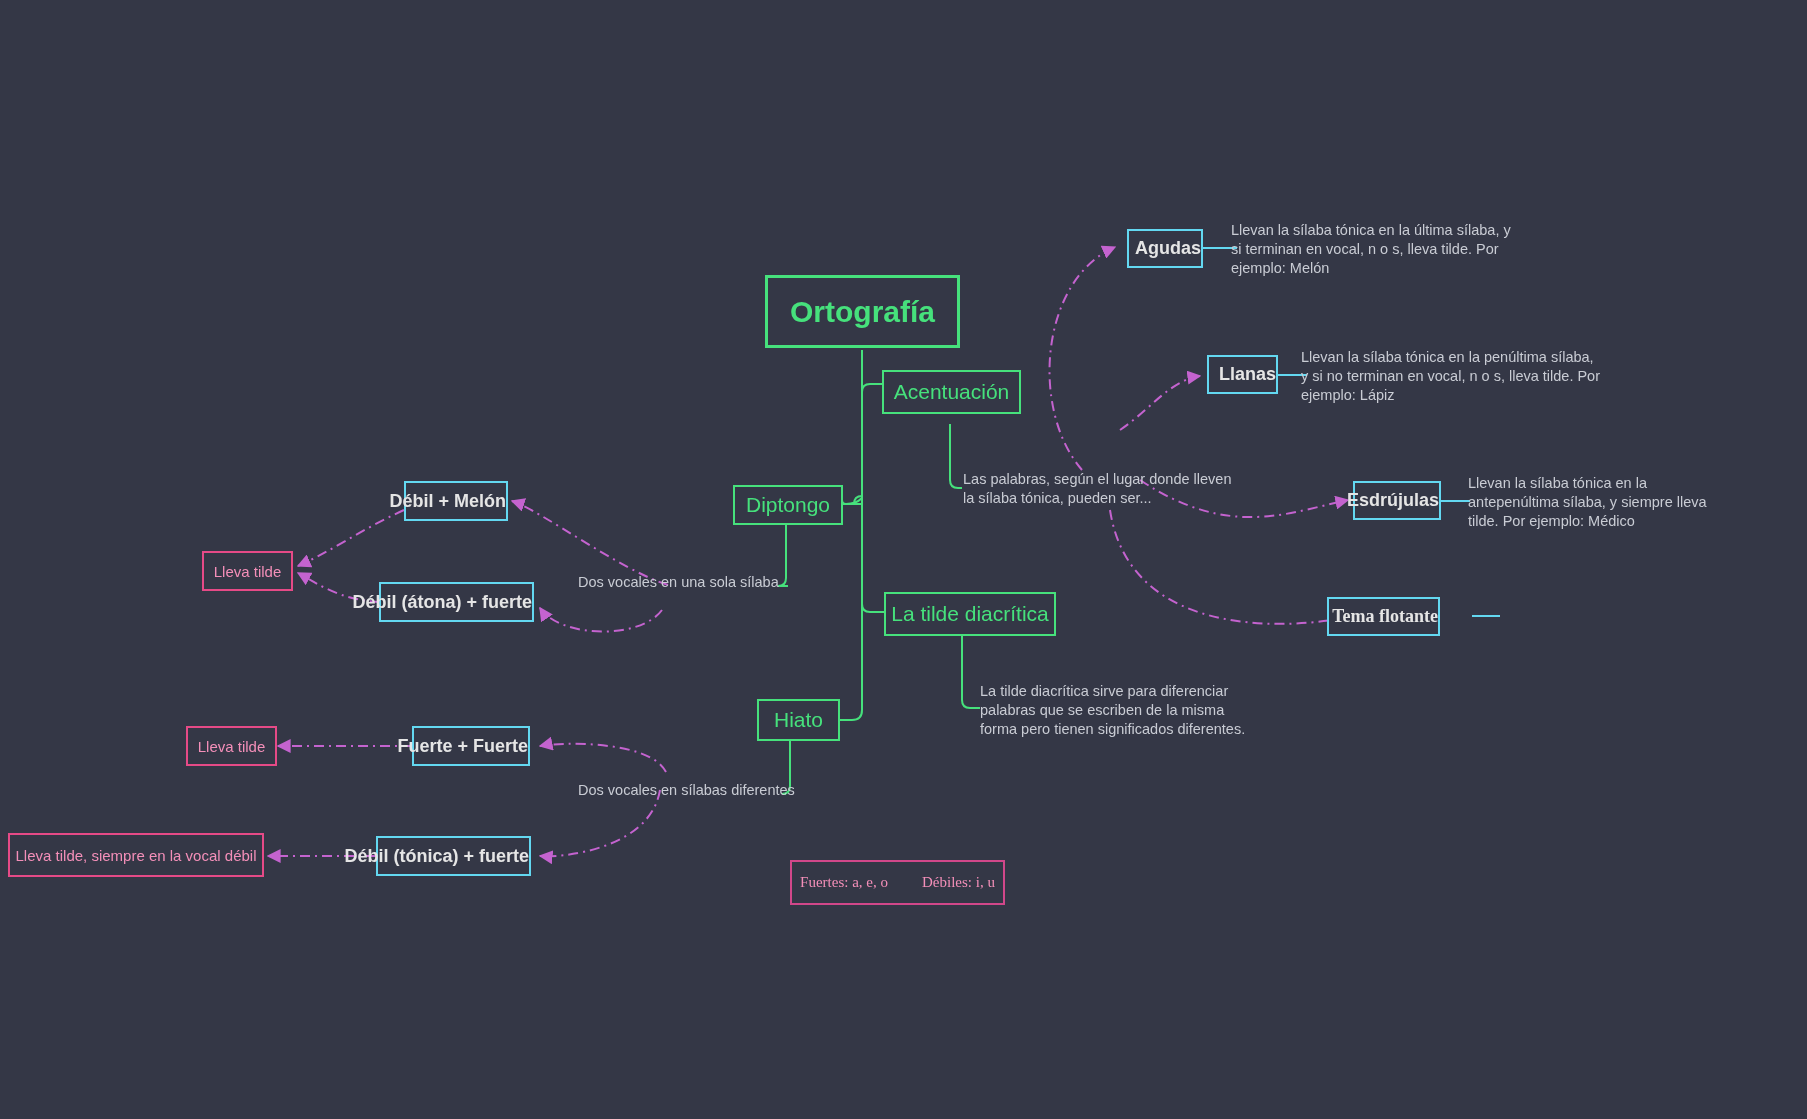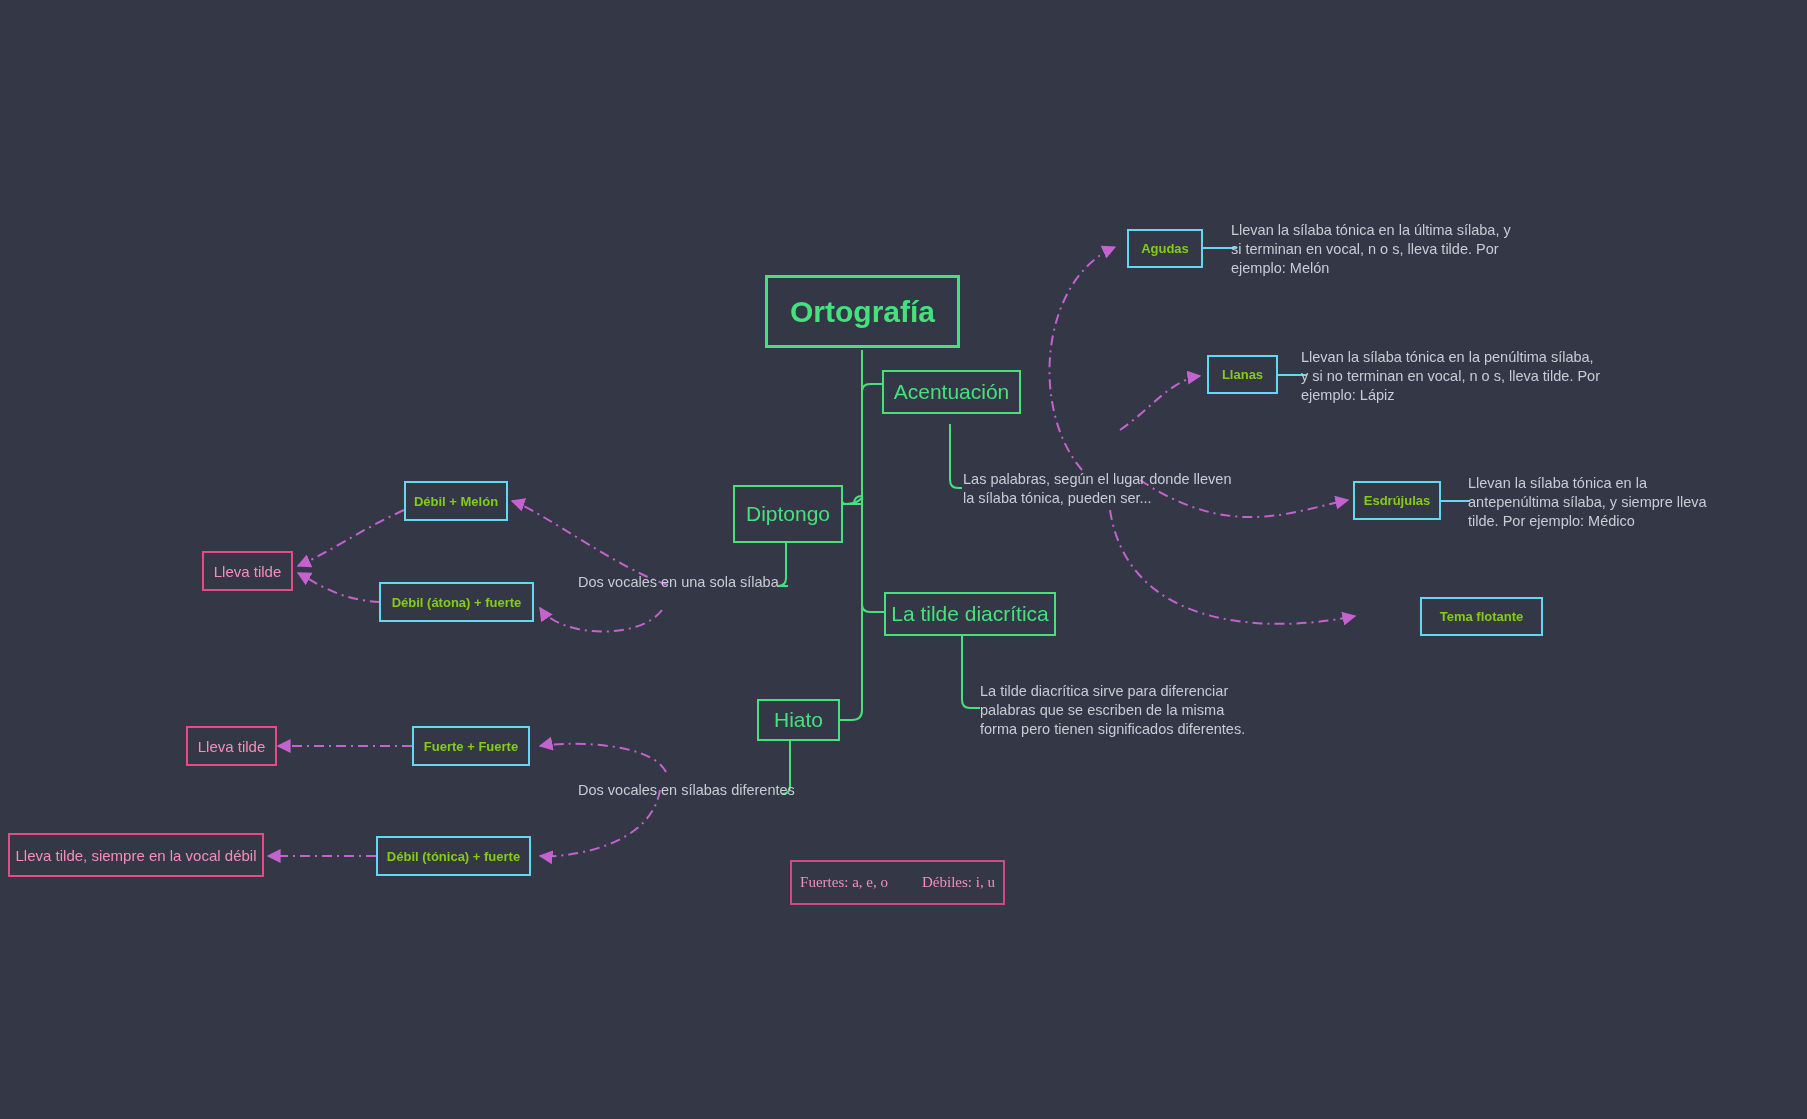--- a/index.html
+++ b/index.html
@@ -44,23 +44,24 @@
   .node-green {
     border-width: 2px;
     border-color: #46e17c;
     color: #46e17c;
     font-size: 21px;
     justify-content: center;
   }
   .node-cyan {
     border-width: 2px;
     border-color: #63d8f1;
-    color: #84cc16;
-    font-size: 13px;
+    color: #e5e5e5;
+    font-size: 18px;
     font-weight: bold;
+    justify-content: flex-end;
   }
   .node-pink {
     border-width: 2px;
     border-color: #e64a87;
     color: #f48fb9;
     font-size: 15px;
   }
   .legend-box {
     position: absolute;
     box-sizing: border-box;
@@ -163,21 +164,21 @@
   </svg>
 
   <div class="node node-root" style="left:765px; top:275px; width:195px; height:73px;">
     <span>Ortografía</span>
   </div>
 
   <div class="node node-green" style="left:882px; top:370px; width:139px; height:44px;">
     <span>Acentuación</span>
   </div>
 
-  <div class="node node-green" style="left:733px; top:485px; width:110px; height:58px;">
+  <div class="node node-green" style="left:733px; top:485px; width:110px; height:40px;">
     <span>Diptongo</span>
   </div>
 
   <div class="node node-green" style="left:884px; top:592px; width:172px; height:44px;">
     <span>La tilde diacrítica</span>
   </div>
 
   <div class="node node-green" style="left:757px; top:699px; width:83px; height:42px;">
     <span>Hiato</span>
   </div>
@@ -192,21 +193,21 @@
   <div class="node node-cyan" style="left:1207px; top:355px; width:71px; height:39px;">
     <span>Llanas</span>
   </div>
   <div class="desc" style="left:1262px; top:348px; width:300px;margin-left:39px;">Llevan la sílaba tónica en la penúltima sílaba, y si no terminan en vocal, n o s, lleva tilde. Por ejemplo: Lápiz</div>
 
   <div class="node node-cyan" style="left:1353px; top:481px; width:88px; height:39px;">
     <span>Esdrújulas</span>
   </div>
   <div class="desc" style="left:1468px; top:474px; width:272px;">Llevan la sílaba tónica en la antepenúltima sílaba, y siempre lleva tilde. Por ejemplo: Médico</div>
 
-  <div class="node node-cyan" style="left:1420px; top:597px; width:123px; height:39px;">
+  <div class="node node-cyan" style="left:1327px; top:597px; width:113px; height:39px;font-family:Liberation Serif, serif;">
     <span>Tema flotante</span>
   </div>
 
   <div class="desc" style="left:980px; top:682px; width:280px;">La tilde diacrítica sirve para diferenciar palabras que se escriben de la misma forma pero tienen significados diferentes.</div>
 
   <div class="edge-label" style="left:578px; top:573px;">Dos vocales en una sola sílaba</div>
 
   <div class="node node-cyan" style="left:404px; top:481px; width:104px; height:40px;">
     <span>Débil + Melón</span>
   </div>

